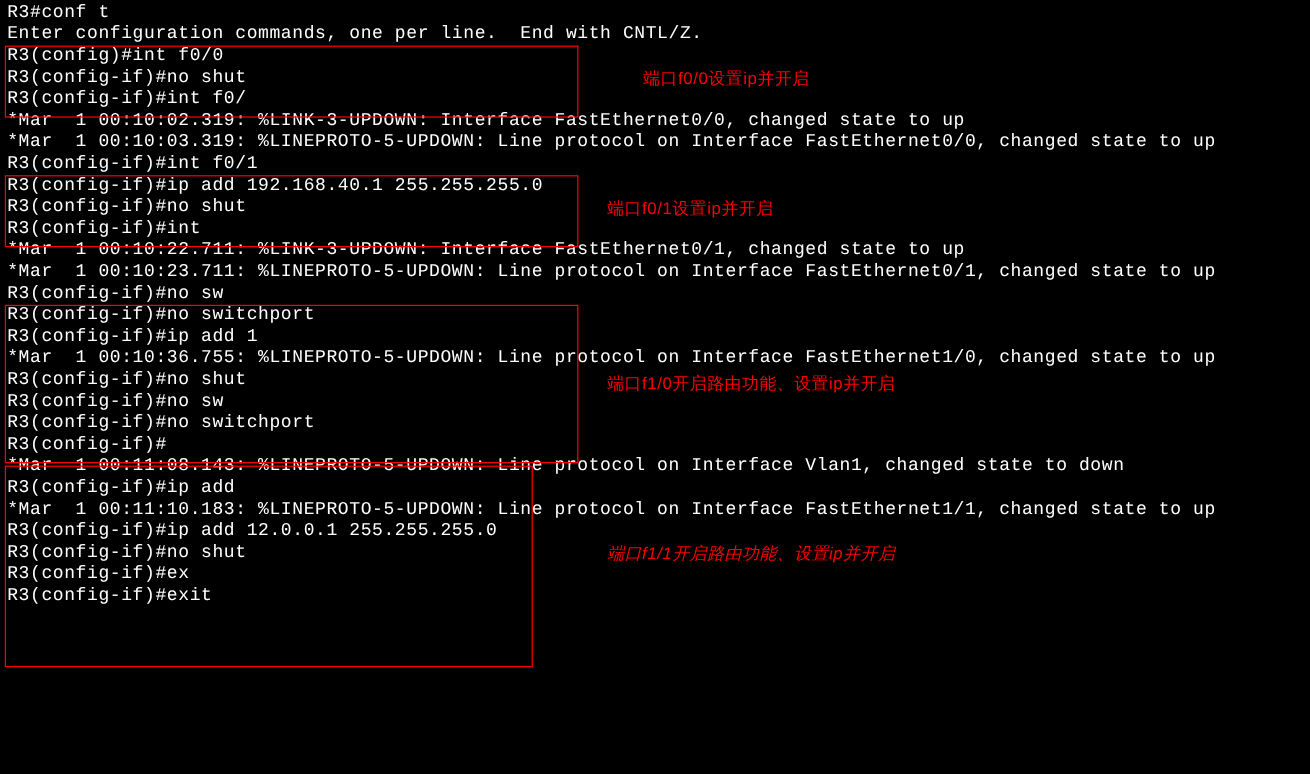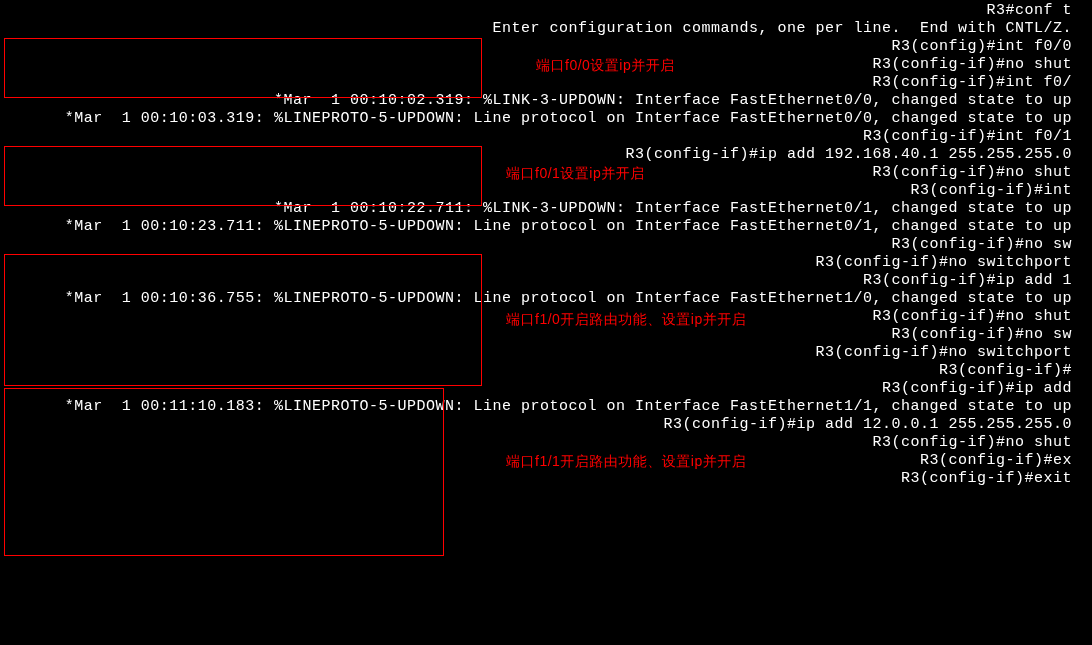--- a/index.html
+++ b/index.html
@@ -10,24 +10,23 @@
     font-family: "Consolas", "Courier New", monospace;
     font-size: 15px;
     line-height: 18px;
     letter-spacing: 0.5px;
     width: 1092px;
     height: 645px;
     overflow: hidden;
     position: relative;
   }
   .terminal {
-    padding: 2px 20px;
+    padding: 2px 6px;
     position: relative;
     z-index: 1;
-    text-align: right;
   }
   .line {
     white-space: pre;
     height: 18px;
   }
   .overlay {
     position: absolute;
     border: 1px solid #ff0000;
     box-sizing: border-box;
     z-index: 2;
@@ -61,31 +60,32 @@
   <div class="line">*Mar  1 00:10:22.711: %LINK-3-UPDOWN: Interface FastEthernet0/1, changed state to up</div>
   <div class="line">*Mar  1 00:10:23.711: %LINEPROTO-5-UPDOWN: Line protocol on Interface FastEthernet0/1, changed state to up</div>
   <div class="line">R3(config-if)#no sw</div>
   <div class="line">R3(config-if)#no switchport</div>
   <div class="line">R3(config-if)#ip add 1</div>
   <div class="line">*Mar  1 00:10:36.755: %LINEPROTO-5-UPDOWN: Line protocol on Interface FastEthernet1/0, changed state to up</div>
   <div class="line">R3(config-if)#no shut</div>
   <div class="line">R3(config-if)#no sw</div>
   <div class="line">R3(config-if)#no switchport</div>
   <div class="line">R3(config-if)#</div>
+  <div class="line">*Mar  1 00:11:08.143: %LINEPROTO-5-UPDOWN: Line protocol on Interface Vlan1, changed state to down</div>
   <div class="line">R3(config-if)#ip add</div>
   <div class="line">*Mar  1 00:11:10.183: %LINEPROTO-5-UPDOWN: Line protocol on Interface FastEthernet1/1, changed state to up</div>
   <div class="line">R3(config-if)#ip add 12.0.0.1 255.255.255.0</div>
   <div class="line">R3(config-if)#no shut</div>
   <div class="line">R3(config-if)#ex</div>
   <div class="line">R3(config-if)#exit</div>
 </div>
 
 <div class="overlay" style="left:4px; top:38px; width:478px; height:60px;"></div>
 <div class="annot" style="left:536px; top:56px;">端口f0/0设置ip并开启</div>
 
 <div class="overlay" style="left:4px; top:146px; width:478px; height:60px;"></div>
 <div class="annot" style="left:506px; top:164px;">端口f0/1设置ip并开启</div>
 
 <div class="overlay" style="left:4px; top:254px; width:478px; height:132px;"></div>
 <div class="annot" style="left:506px; top:310px;">端口f1/0开启路由功能、设置ip并开启</div>
 
 <div class="overlay" style="left:4px; top:388px; width:440px; height:168px;"></div>
-<div class="annot" style="left:506px; top:452px;">端口f1/1开启路由功能、设置ip并开启</div>
+<div class="annot" style="left:506px; top:452px;font-style:italic;">端口f1/1开启路由功能、设置ip并开启</div>
 
 </body></html>

